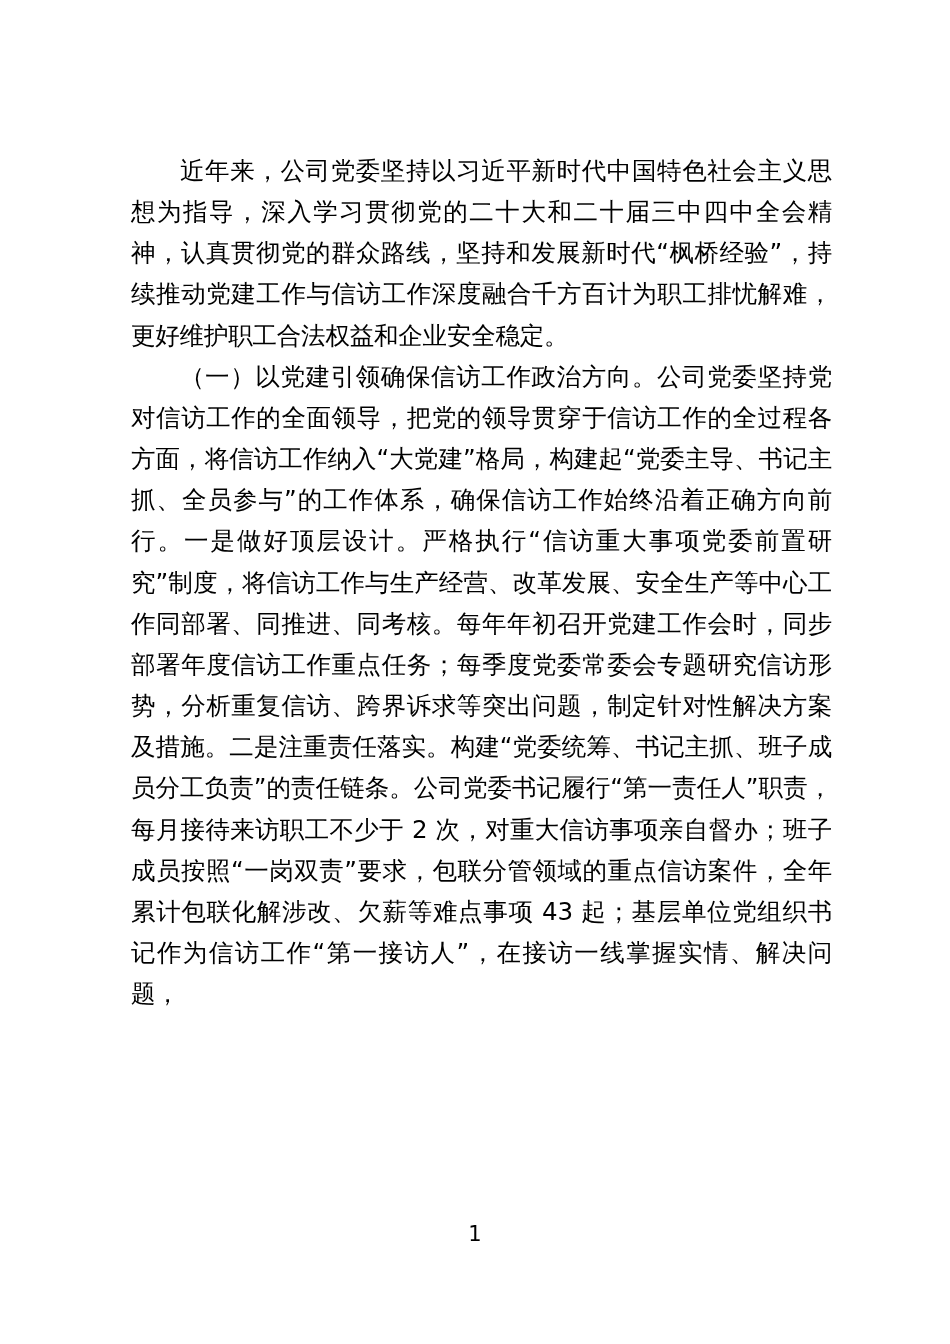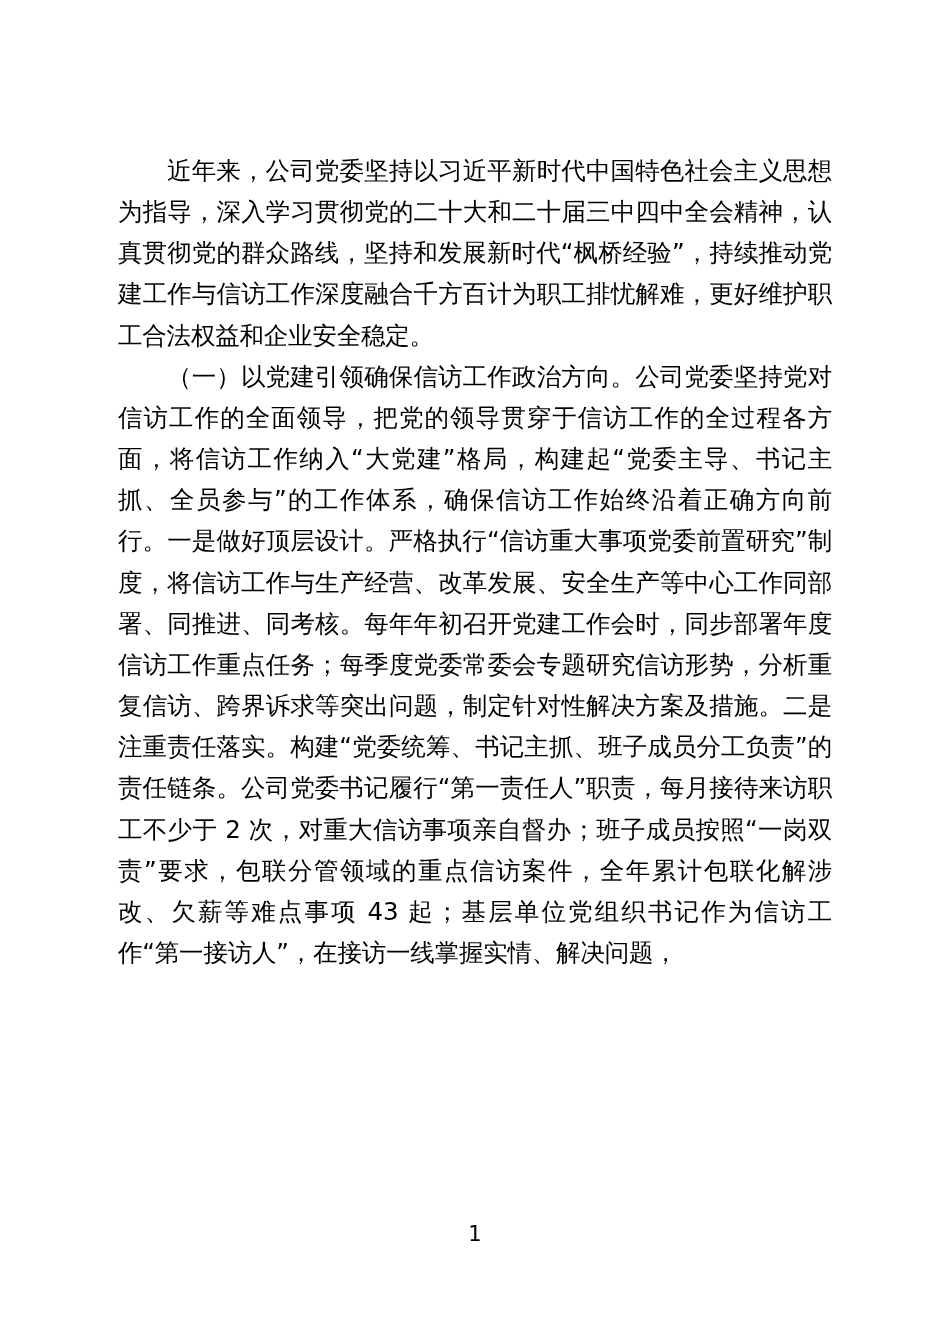--- a/index.html
+++ b/index.html
@@ -36,21 +36,21 @@
     font-family: "DejaVu Sans", "Liberation Sans", sans-serif;
     font-size: 24.5px;
     line-height: 1.68;
     text-align: justify;
     text-justify: inter-ideograph;
     margin: 0;
     letter-spacing: -0.2px;
   }
   .para {
     text-indent: 2em;
-    margin: 0 0 0 0;
+    margin: 0 0 0 13px;
   }
   .page-number {
     position: absolute;
     bottom: 98px;
     left: 0;
     width: 950px;
     text-align: center;
     font-family: "DejaVu Sans", "Liberation Sans", sans-serif;
     font-size: 21px;
   }

